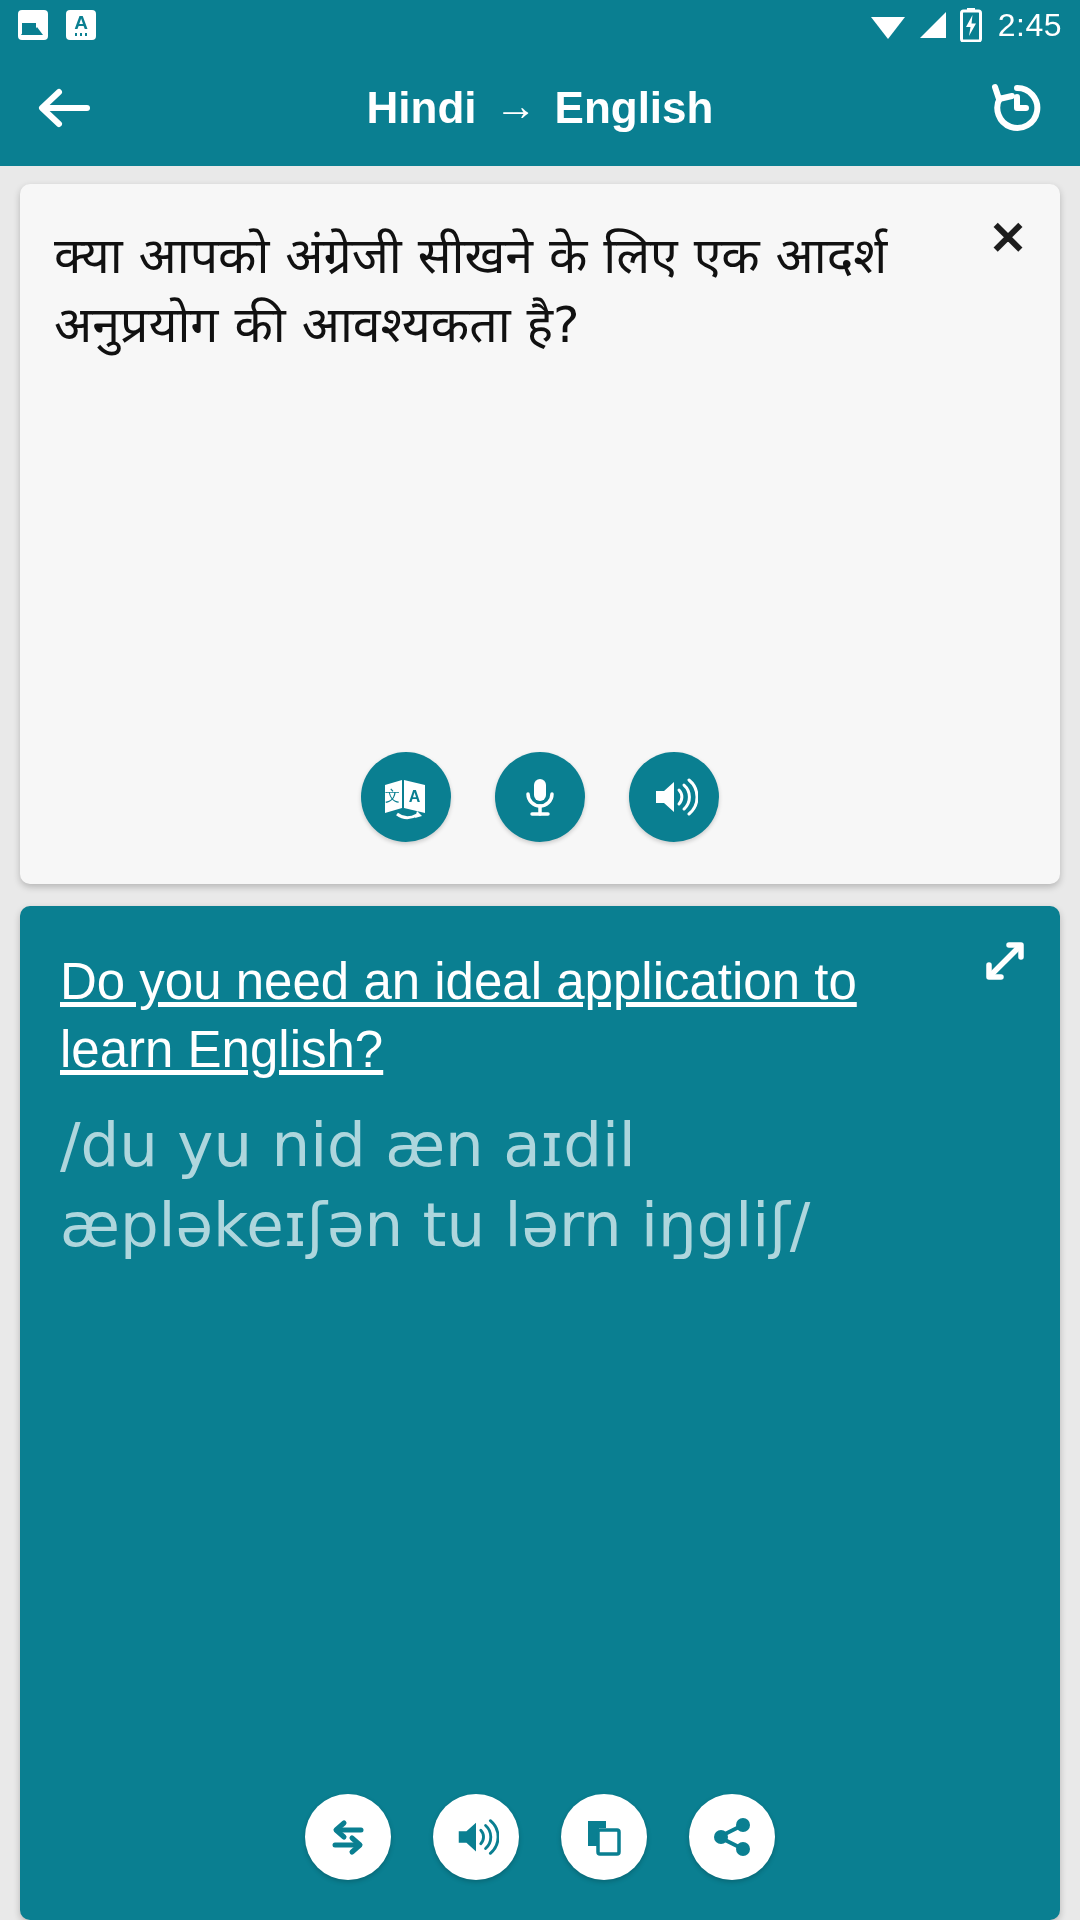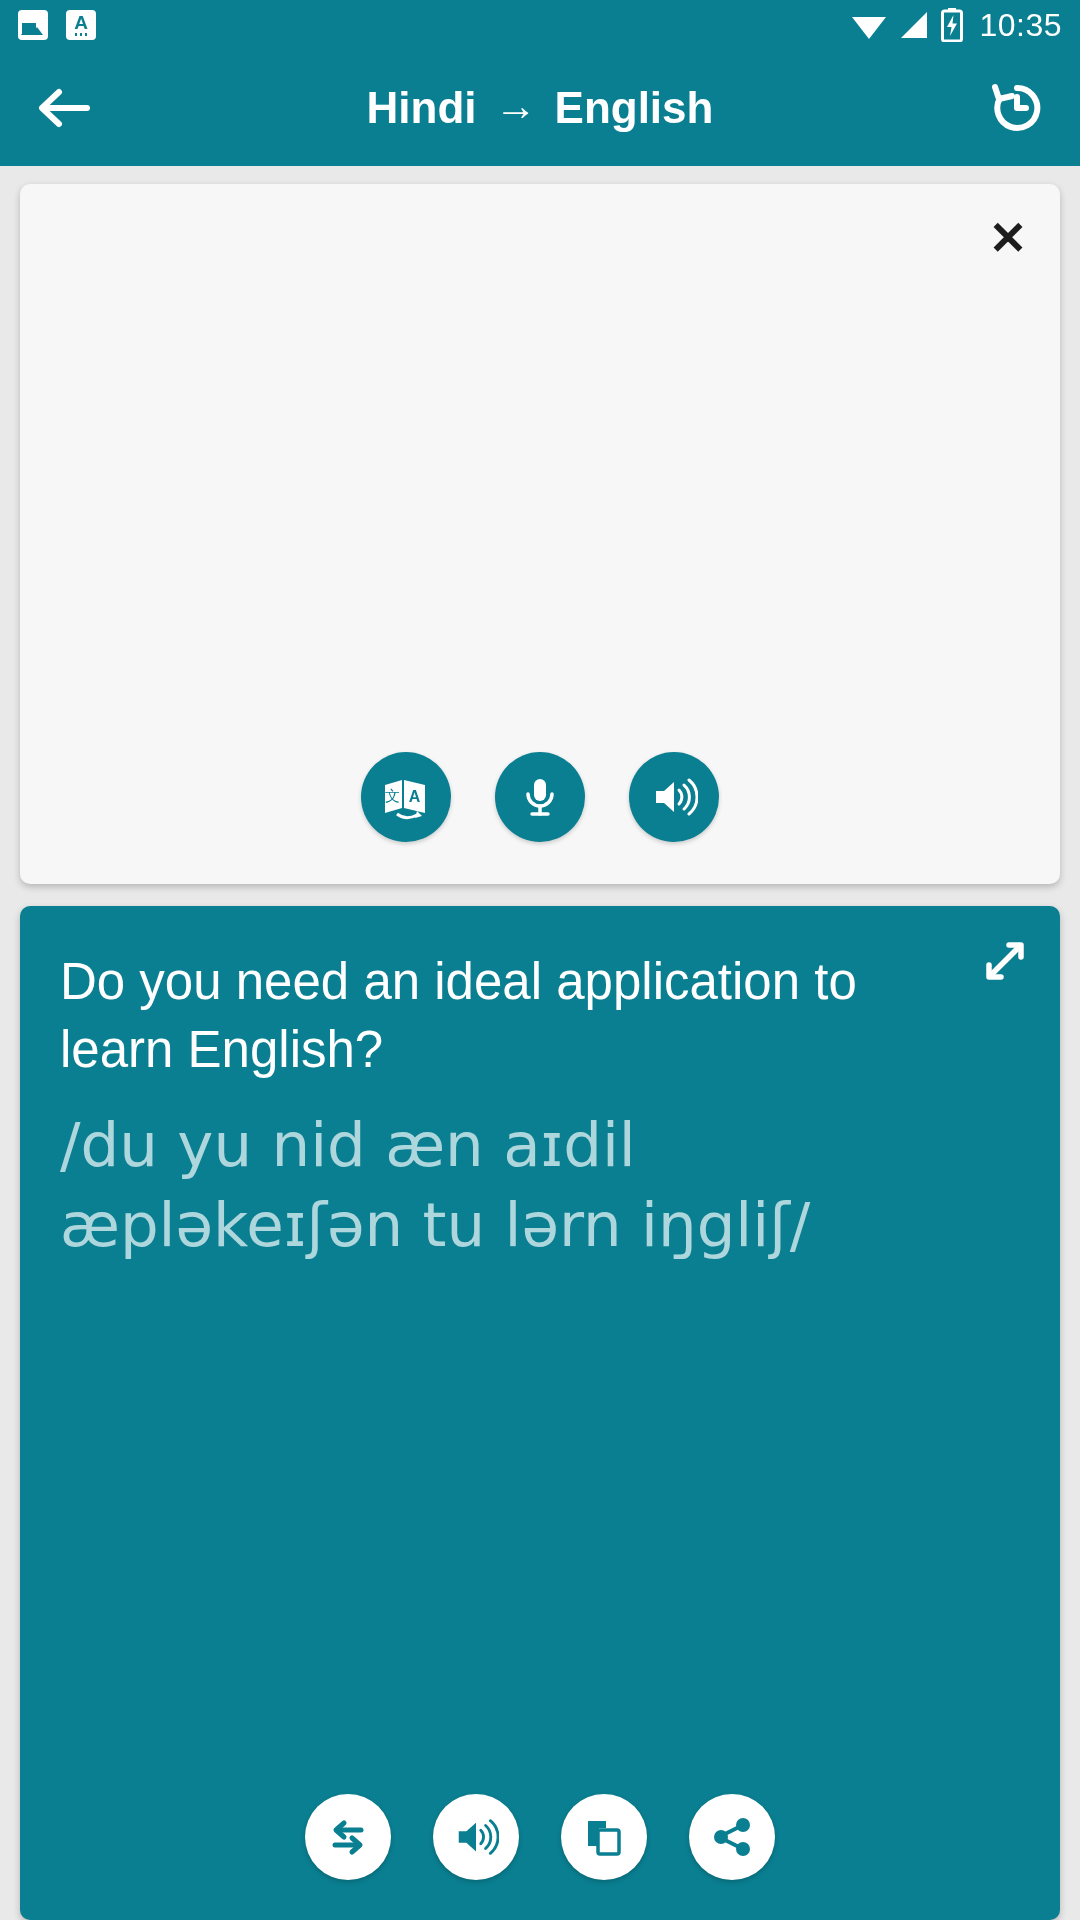--- a/index.html
+++ b/index.html
@@ -226,20 +226,21 @@
     display: flex; align-items: center; justify-content: center;
     cursor: pointer;
   }
   .result-text {
     font-size: 51px;
     line-height: 1.34;
     color: #ffffff;
     font-weight: 400;
     padding-right: 70px;
     word-wrap: break-word;
+    text-decoration: underline;
   }
   .result-phonetic {
     margin-top: 20px;
     font-family: "DejaVu Sans", sans-serif;
     font-size: 61px;
     line-height: 1.32;
     color: #aed6dd;
     word-wrap: break-word;
     padding-right: 40px;
   }
@@ -285,21 +286,21 @@
             <path d="M28 2 L28 28 L2 28 Z" fill="#fff"></path>
           </svg>
       </span>
       <span class="battery-icon">
         <svg width="22" height="34" viewBox="0 0 22 34">
           <rect x="7" y="0" width="8" height="3" fill="#fff"></rect>
           <rect x="1.5" y="3" width="19" height="30" rx="2" fill="none" stroke="#fff" stroke-width="3"></rect>
           <path d="M12.5 7 L6 19 L10.5 19 L9 28 L16 15.5 L11.5 15.5 Z" fill="#fff"></path>
         </svg>
       </span>
-      <span class="status-time">10:35</span>
+      <span class="status-time">2:45</span>
     </div>
   </div>
 
   <div class="app-bar">
     <div class="back-btn">
       <svg width="56" height="42" viewBox="0 0 56 42">
         <line x1="52" y1="21" x2="8" y2="21" stroke="#fff" stroke-width="6" stroke-linecap="round"></line>
         <polyline points="24,5 7,21 24,37" fill="none" stroke="#fff" stroke-width="6" stroke-linecap="round" stroke-linejoin="round"></polyline>
       </svg>
     </div>
@@ -314,20 +315,21 @@
         <polyline points="6,7 10,19 23,16" fill="none" stroke="#fff" stroke-width="6" stroke-linecap="round" stroke-linejoin="round"></polyline>
         <polyline points="28,17 28,28 37,28" fill="none" stroke="#fff" stroke-width="6" stroke-linecap="round" stroke-linejoin="round"></polyline>
       </svg>
     </div>
   </div>
 
   <div class="content">
 
     <div class="source-card">
       <div class="close-btn">✕</div>
+      <div class="source-text">क्या आपको अंग्रेजी सीखने के लिए एक आदर्श अनुप्रयोग की आवश्यकता है?</div>
       <div class="source-actions">
 
         <div class="circle-btn-teal">
           <svg width="50" height="50" viewBox="0 0 50 50">
             <path d="M4 13 L21 8 L21 36 L4 41 Z" fill="#fff"></path>
             <path d="M23 8 L44 13 L44 41 L23 36 Z" fill="#fff"></path>
             <text x="11.5" y="29" font-size="15" fill="#0a7f91" font-family="DejaVu Sans, sans-serif" text-anchor="middle">文</text>
             <text x="33.5" y="30" font-size="16" fill="#0a7f91" font-weight="bold" font-family="Liberation Sans, sans-serif" text-anchor="middle">A</text>
             <path d="M16 42 Q25 49 36 43" fill="none" stroke="#fff" stroke-width="3"></path>
             <polygon points="36,39 41,44 34,46" fill="#fff"></polygon>

